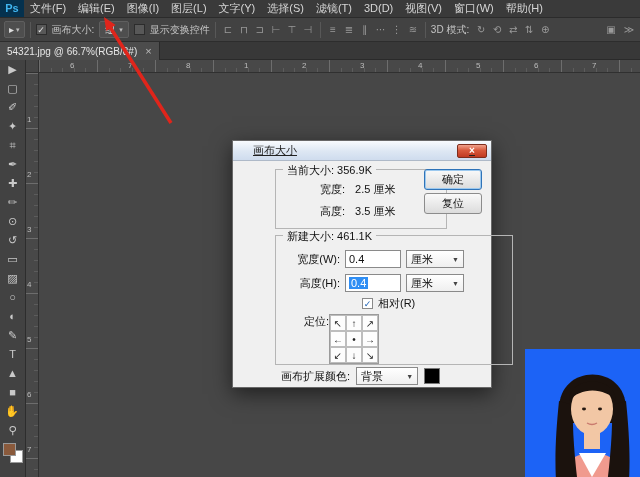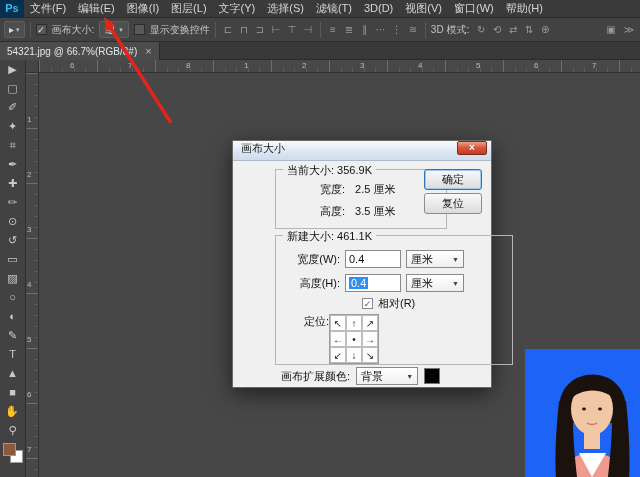--- a/index.html
+++ b/index.html
@@ -68,21 +68,21 @@
   .v-mark{position:absolute;left:1px;font-size:8px;color:#bdbdbd;}
 
   
   .canvas{position:absolute;left:39px;top:73px;width:601px;height:404px;background:#474747;z-index:1;}
   .photo{position:absolute;left:486px;top:276px;width:135px;height:180px;z-index:5;}
 
   
   .dialog{position:absolute;left:232px;top:140px;width:260px;height:248px;background:#f0f0f0;
     border:1px solid #686868;box-shadow:0 6px 20px rgba(0,0,0,0.55);z-index:20;font-size:11px;color:#111;}
   .dialog-title{height:20px;background:linear-gradient(180deg,#f8fbfe,#dde7f3 55%,#cfdcee);
-    border-bottom:1px solid #aeb9c8;display:flex;padding-left:8px;font-size:11px;color:#222;}
+    border-bottom:1px solid #aeb9c8;display:flex;align-items:center;padding-left:20px;font-size:11px;color:#222;text-decoration:underline;}
   .close-btn{margin-left:auto;margin-right:4px;width:30px;height:14px;border-radius:2px;
     background:linear-gradient(180deg,#f0a28c,#d8593c 45%,#c03a22);border:1px solid #7e2d1d;
     color:#fff;font-size:10px;line-height:12px;text-align:center;font-weight:bold;}
   .dialog-body{position:relative;height:227px;margin-left:32px;}
   .group{position:absolute;border:1px solid #b5b5b5;}
   .group-label{position:absolute;top:-7px;left:7px;background:#f0f0f0;padding:0 4px;white-space:nowrap;}
   .grp-current{left:10px;top:8px;width:172px;height:60px;}
   .grp-new{left:10px;top:74px;width:238px;height:130px;padding-left:16px;}
   .cur-row{position:absolute;left:44px;display:flex;gap:10px;}
   .dlg-btn{position:absolute;right:9px;width:58px;height:21px;border-radius:3px;font-size:11px;

